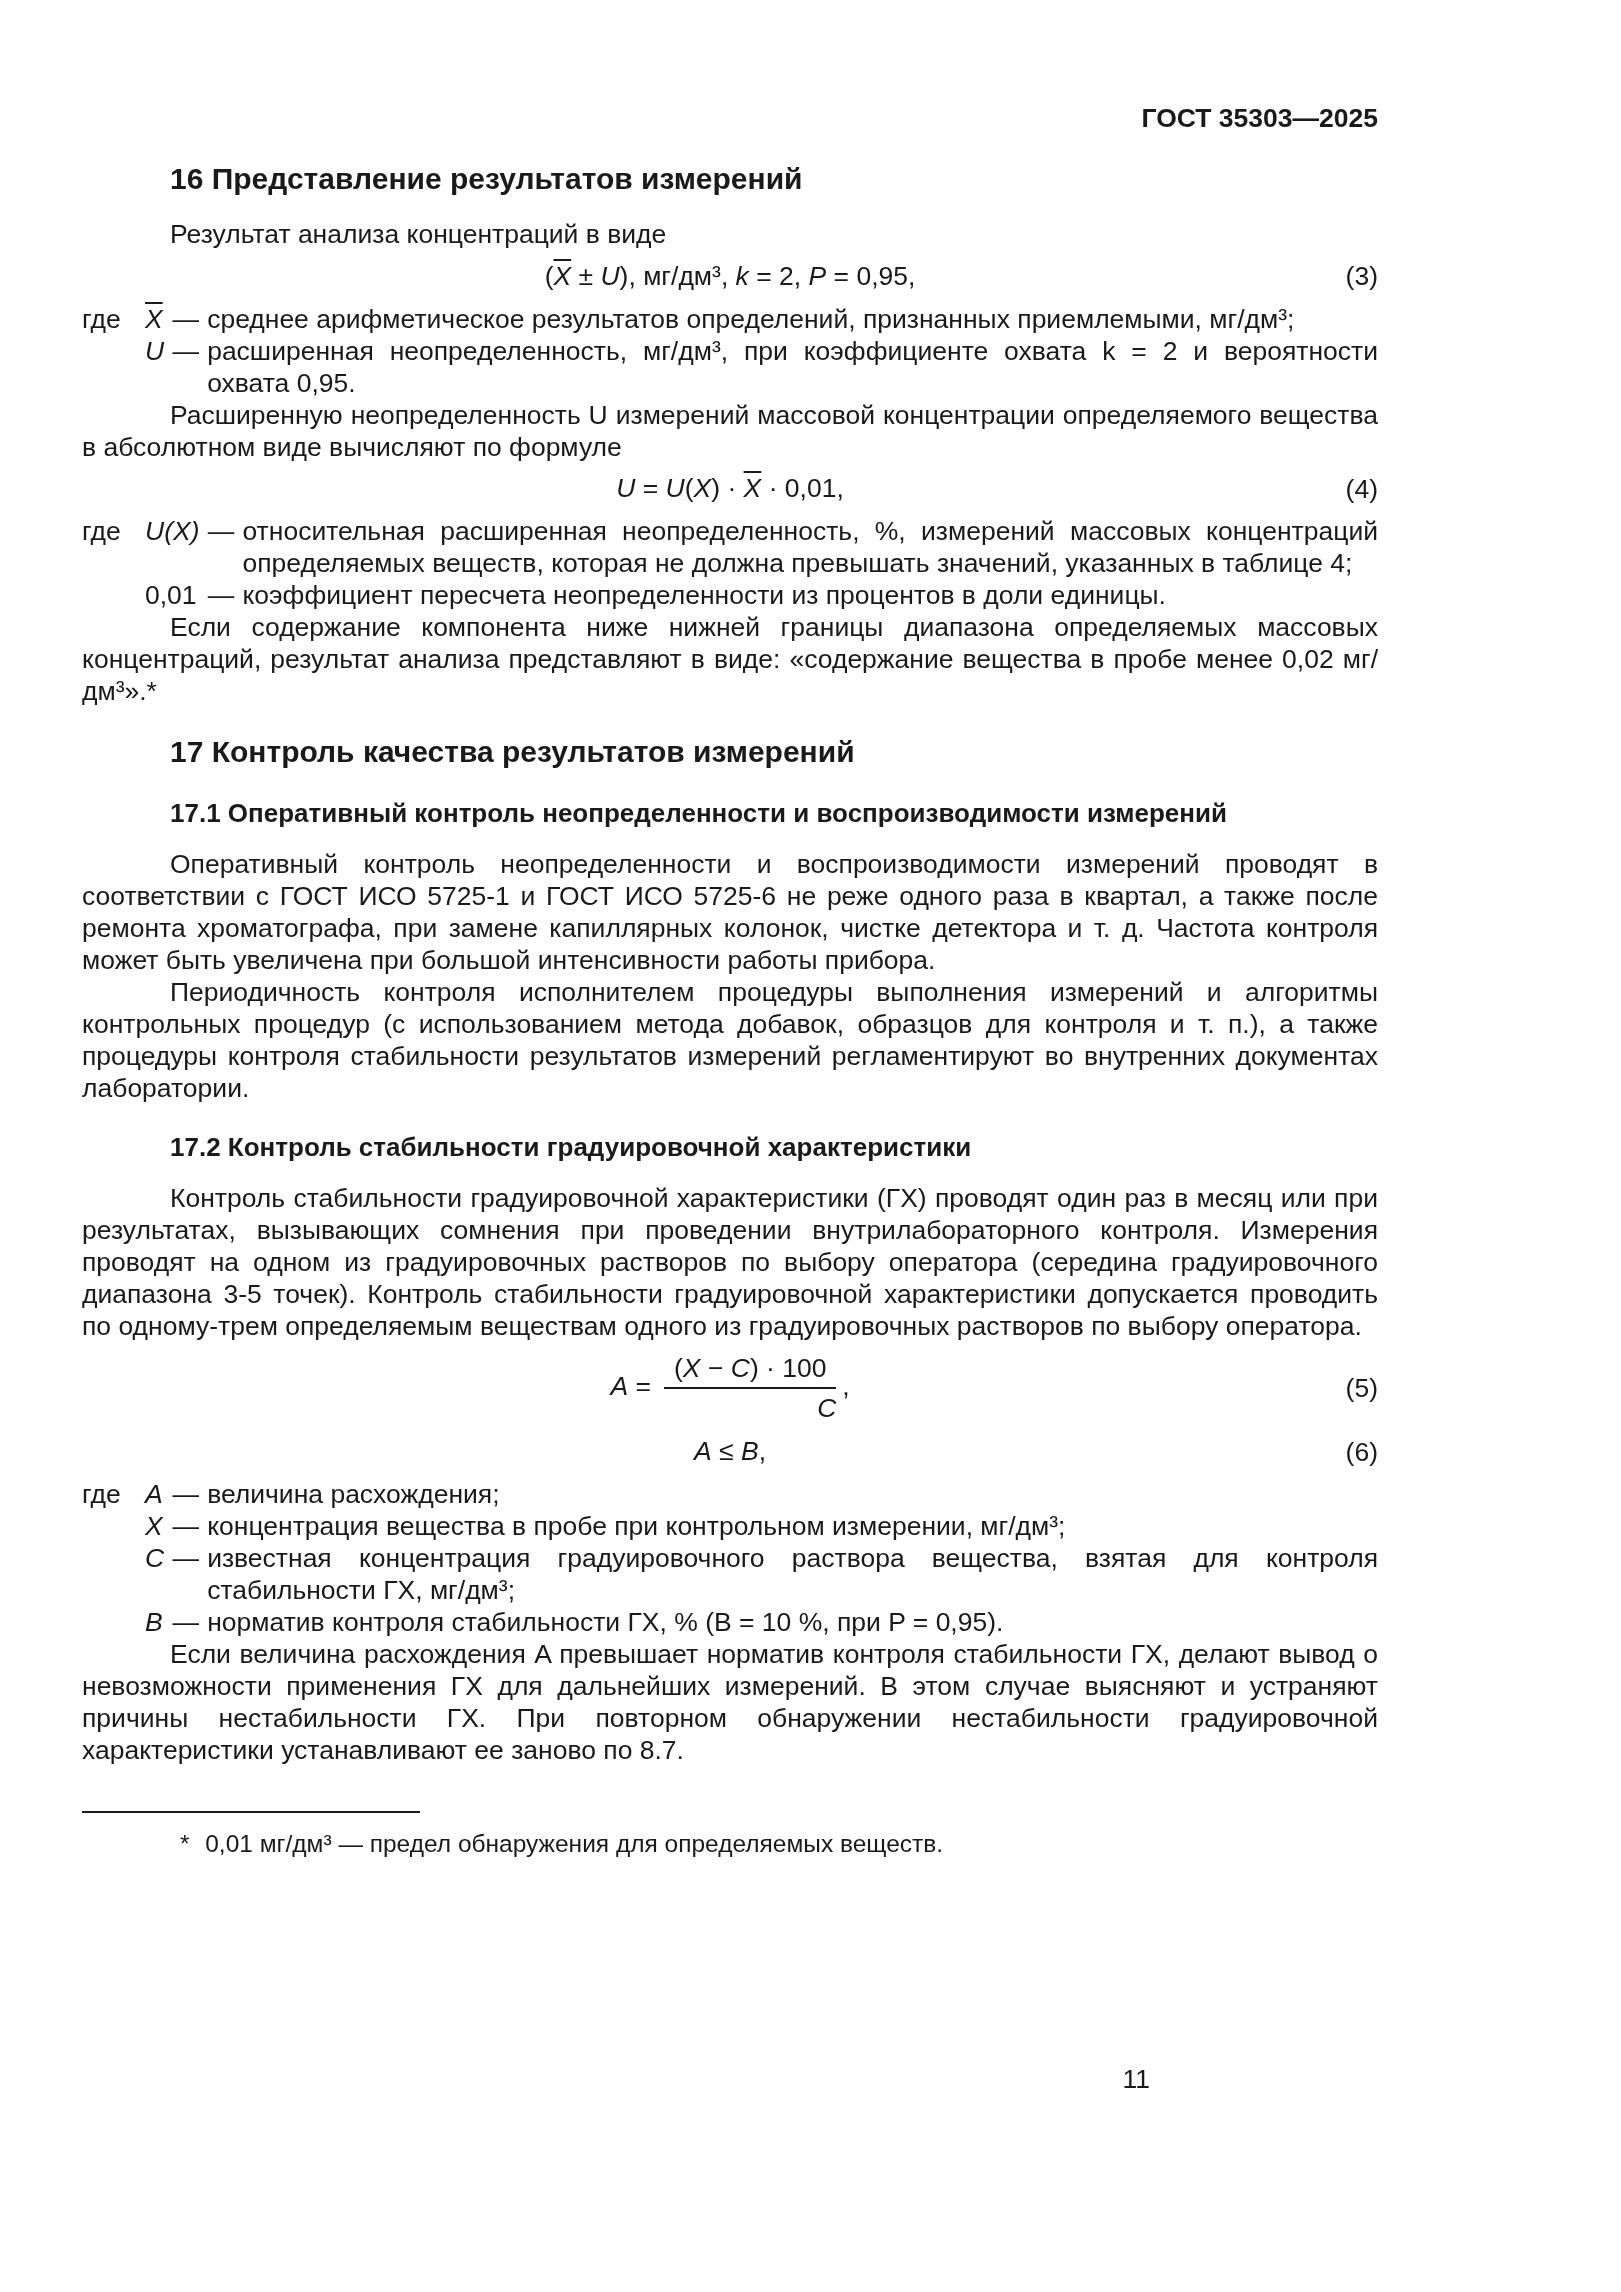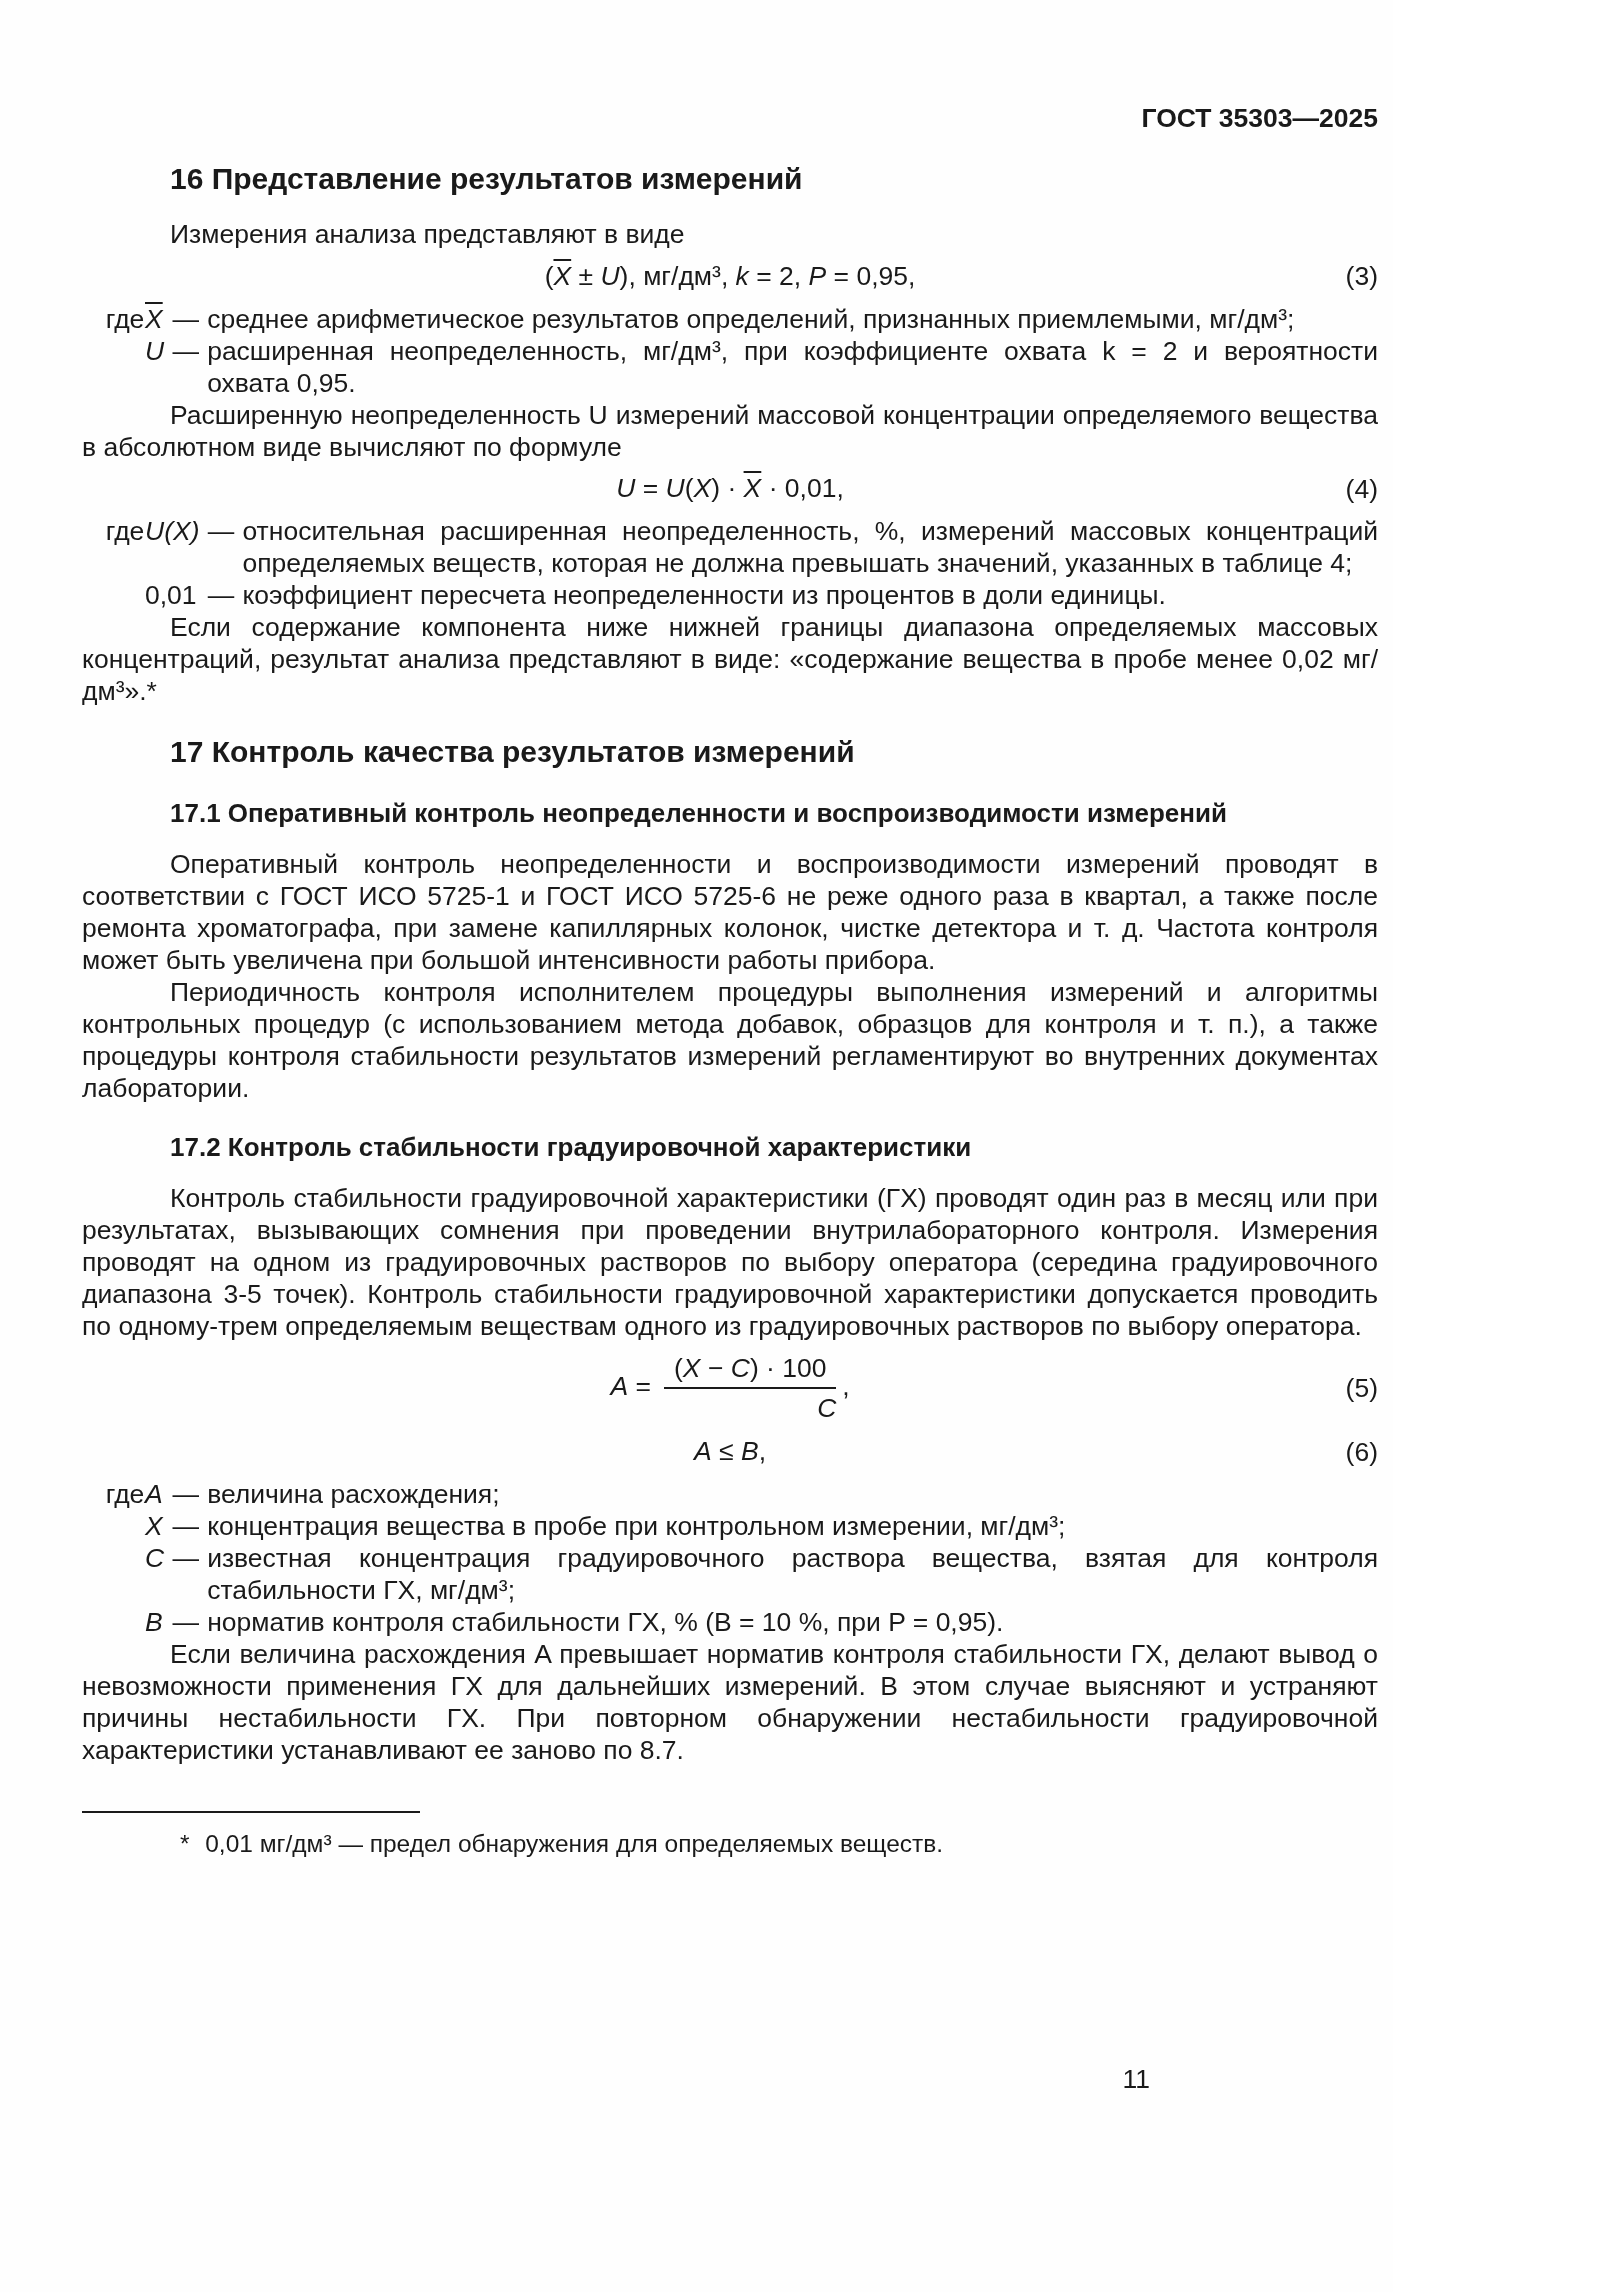--- a/index.html
+++ b/index.html
@@ -69,21 +69,21 @@
     text-align: center;
   }
   .frac .nume { border-bottom: 2px solid currentColor; padding: 0 9.8px 2.9px 9.8px; }
   .frac .deno { padding-top: 2.9px; }
   .where {
     display: grid;
     grid-template-columns: 63px max-content 43px 1fr;
     margin: 2px 0 0 0;
   }
   .wrow { display: contents; }
-  .wlabel { text-align: center; margin-left: 23px; }
+  .wlabel { text-align: left; }
   .wterm  { text-align: left; }
   .wdash  { text-align: center; }
   .wtext  { text-align: justify; }
   .footnote-sep {
     width: 338px;
     border-top: 2px solid #1a1a1a;
     margin: 45px 0 11.8px 0;
   }
   p.footnote {
     margin: 16px;
@@ -102,21 +102,21 @@
 </head>
 <body>
 
 <div class="page">
   <div class="content">
 
     <div class="doc-code">ГОСТ 35303—2025</div>
 
     <div class="h1">16 Представление результатов измерений</div>
 
-    <p class="body">Измерения анализа представляют в виде</p>
+    <p class="body">Результат анализа концентраций в виде</p>
 
     <div class="formula">
       <span><span>(</span><span class="var ol">X</span><span> ± </span><span class="var">U</span><span>), мг/дм³, </span><span class="var">k</span><span> = 2, </span><span class="var">P</span><span> = 0,95,</span></span>
       <span class="fnum">(3)</span>
     </div>
 
     <div class="where">
       <div class="wrow">
         <span class="wlabel">где</span>
         <span class="wterm var ol">X</span>

